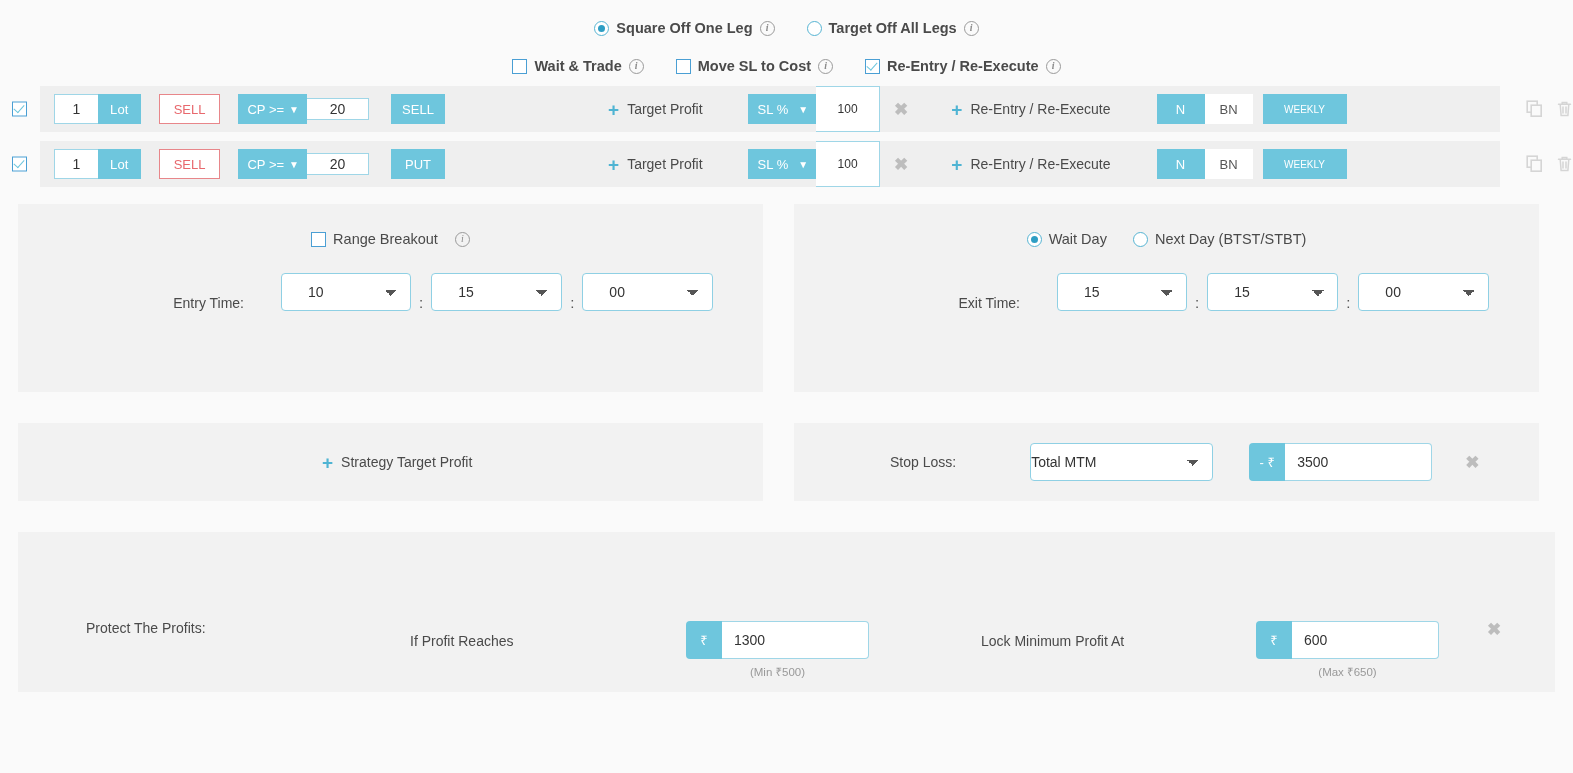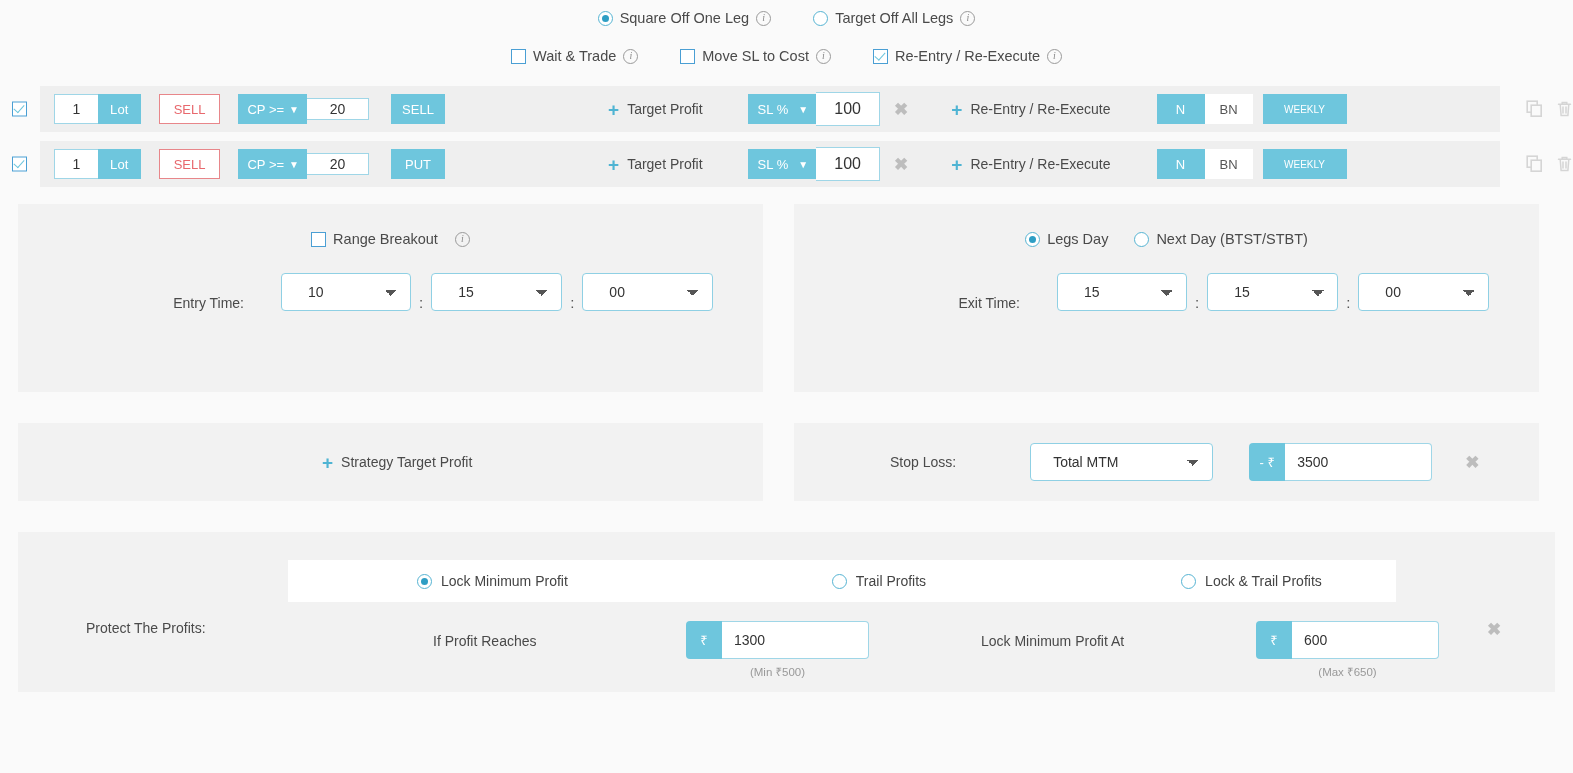--- a/index.html
+++ b/index.html
@@ -9,22 +9,22 @@
     background: #fafafa;
     font-family: "Liberation Sans", sans-serif;
     color: #444;
     overflow: hidden;
   }
   .page { position: relative; width: 1573px; height: 773px; }
 
   
   .top-opts { padding-top: 10px; }
   .opt-row {
-    display: flex; justify-content: center; align-items: flex-start;
-    gap: 42px; height: 26px; margin-bottom: 12px;
+    display: flex; justify-content: center; align-items: flex-end;
+    gap: 32px; height: 26px; margin-bottom: 12px; font-weight: bold;
   }
   .opt { display: flex; align-items: center; gap: 7px; font-size: 14.5px; color: #4a4a4a; }
 
   .radio {
     width: 15px; height: 15px; border-radius: 50%;
     border: 1.6px solid #56b4d3; background: #fff;
     display: inline-flex; align-items: center; justify-content: center;
     flex: 0 0 auto;
   }
   .radio.on::after {
@@ -105,22 +105,22 @@
     display: inline-flex; align-items: center; gap: 8px;
     font-size: 14px; color: #4a4a4a; cursor: pointer;
   }
 
   .sl-sel {
     height: 30px; padding: 0 8px 0 10px; background: #6ec6dd; color: #fff;
     font-size: 13px; display: inline-flex; align-items: center; gap: 10px;
     border: none; cursor: pointer;
   }
   .sl-val {
-    width: 64px; height: 34px; border: 1px solid #9fd6e7; border-left: none;
-    background: #fff; text-align: center; font-size: 16px; color: #333; outline: none;
+    width: 64px; height: 46px; border: 1px solid #9fd6e7; border-left: none;
+    background: #fff; text-align: center; font-size: 12px; color: #333; outline: none;
     font-family: "Liberation Sans", sans-serif;
   }
   .xmark {
     color: #bdbdbd; font-size: 17px; cursor: pointer; line-height: 1;
     font-weight: bold;
   }
 
   .seg { display: flex; }
   .seg div {
     height: 30px; width: 48px; display: flex; align-items: center; justify-content: center;
@@ -158,21 +158,21 @@
     background-repeat: no-repeat;
   }
   .colon { font-size: 15px; color: #555; margin: 0 8px; }
 
   
   .tsl { display: flex; gap: 31px; padding: 0 18px; margin-top: 31px; }
   .tsl-card { background: #f2f2f2; width: 745px; height: 78px; display: flex; align-items: center; }
 
   .mtm-sel {
     width: 183px; height: 38px; border: 1px solid #8fd0e4; background: #fff;
-    border-radius: 4px; font-size: 14px; color: #333; padding: 0 22px;
+    border-radius: 4px; font-size: 14px; color: #333; padding: 0 0;
     font-family: "Liberation Sans", sans-serif; outline: none; cursor: pointer;
     -webkit-appearance: none; appearance: none;
     background-image:
       linear-gradient(45deg, transparent 50%, #555 50%),
       linear-gradient(135deg, #555 50%, transparent 50%);
     background-position: calc(100% - 19px) 16px, calc(100% - 13px) 16px;
     background-size: 6px 6px, 6px 6px;
     background-repeat: no-repeat;
   }
   .rup-grp { display: flex; align-items: center; }
@@ -189,21 +189,21 @@
 
   
   .pp { padding: 0 18px; margin-top: 31px; }
   .pp-card { background: #f2f2f2; width: 1537px; height: 160px; position: relative; }
   .pp-tabs {
     position: absolute; left: 270px; top: 28px; width: 1108px; height: 42px;
     background: #fff; display: flex; align-items: center;
   }
   .pp-tab { display: flex; align-items: center; gap: 9px; font-size: 14px; color: #444; cursor: pointer; }
   .pp-label { position: absolute; left: 68px; top: 88px; font-size: 14px; color: #4a4a4a; }
-  .pp-f1 { position: absolute; left: 415px; top: 101px; font-size: 14px; color: #4a4a4a; }
+  .pp-f1 { position: absolute; left: 392px; top: 101px; font-size: 14px; color: #4a4a4a; }
   .pp-f2 { position: absolute; left: 963px; top: 101px; font-size: 14px; color: #4a4a4a; }
   .pp-in1 { position: absolute; left: 668px; top: 89px; }
   .pp-in2 { position: absolute; left: 1238px; top: 89px; }
   .hint { font-size: 11.5px; color: #999; text-align: center; margin-top: 5px; }
   .pp-x { position: absolute; left: 1469px; top: 89px; }
 </style>
 </head>
 <body>
 
 <div class="page">
@@ -381,21 +381,21 @@
         <select class="sel" style="width:131px;">
           <option>00</option>
         </select>
       </div>
     </div>
 
     <div class="card card-b">
       <div class="card-head" style="gap:26px;">
         <div class="opt">
           <span class="radio on"></span>
-          <span>Legs Day</span>
+          <span>Wait Day</span>
         </div>
         <div class="opt">
           <span class="radio"></span>
           <span>Next Day (BTST/STBT)</span>
         </div>
       </div>
       <div class="time-row">
         <span class="time-label" style="width:226px;">Exit Time:</span>
         <select class="sel" style="width:130px; margin-left:37px;">
           <option>15</option>
@@ -430,34 +430,20 @@
         <span class="rup-pre">- ₹</span>
         <input class="rup-val" value="3500" style="">
       </span>
       <span class="xmark" style="margin-left:33px;">✖</span>
     </div>
   </div>
 
   <div class="pp">
     <div class="pp-card">
 
-      <div class="pp-tabs">
-        <div class="pp-tab" style="margin-left:129px;">
-          <span class="radio on"></span>
-          <span>Lock Minimum Profit</span>
-        </div>
-        <div class="pp-tab" style="margin-left:264px;">
-          <span class="radio"></span>
-          <span>Trail Profits</span>
-        </div>
-        <div class="pp-tab" style="margin-left:255px;">
-          <span class="radio"></span>
-          <span>Lock &amp; Trail Profits</span>
-        </div>
-      </div>
 
       <span class="pp-label">Protect The Profits:</span>
 
       <span class="pp-f1">If Profit Reaches</span>
       <div class="pp-in1">
         <span class="rup-grp">
           <span class="rup-pre">₹</span>
           <input class="rup-val" value="1300" style="">
         </span>
         <div class="hint">(Min ₹500)</div>

